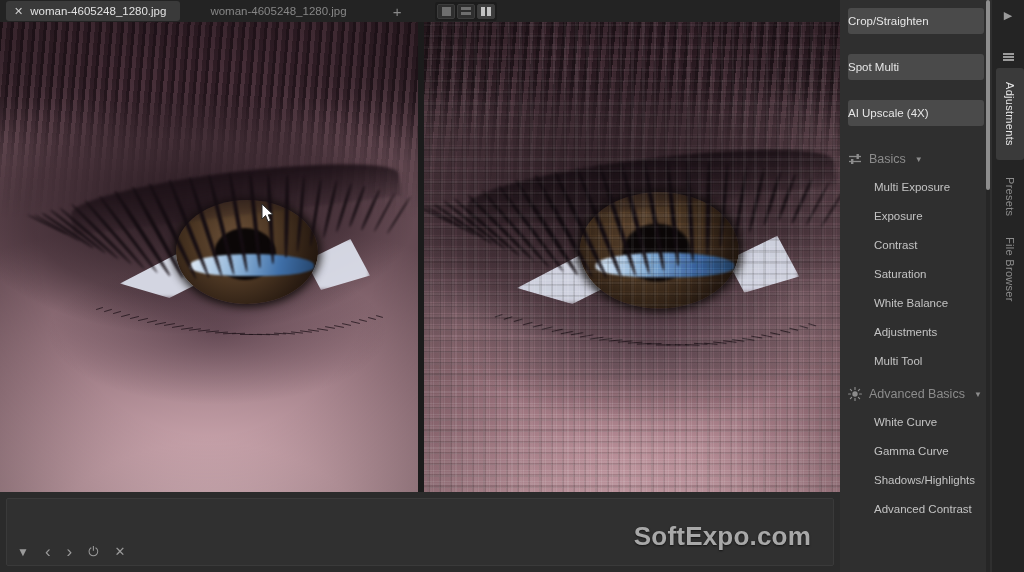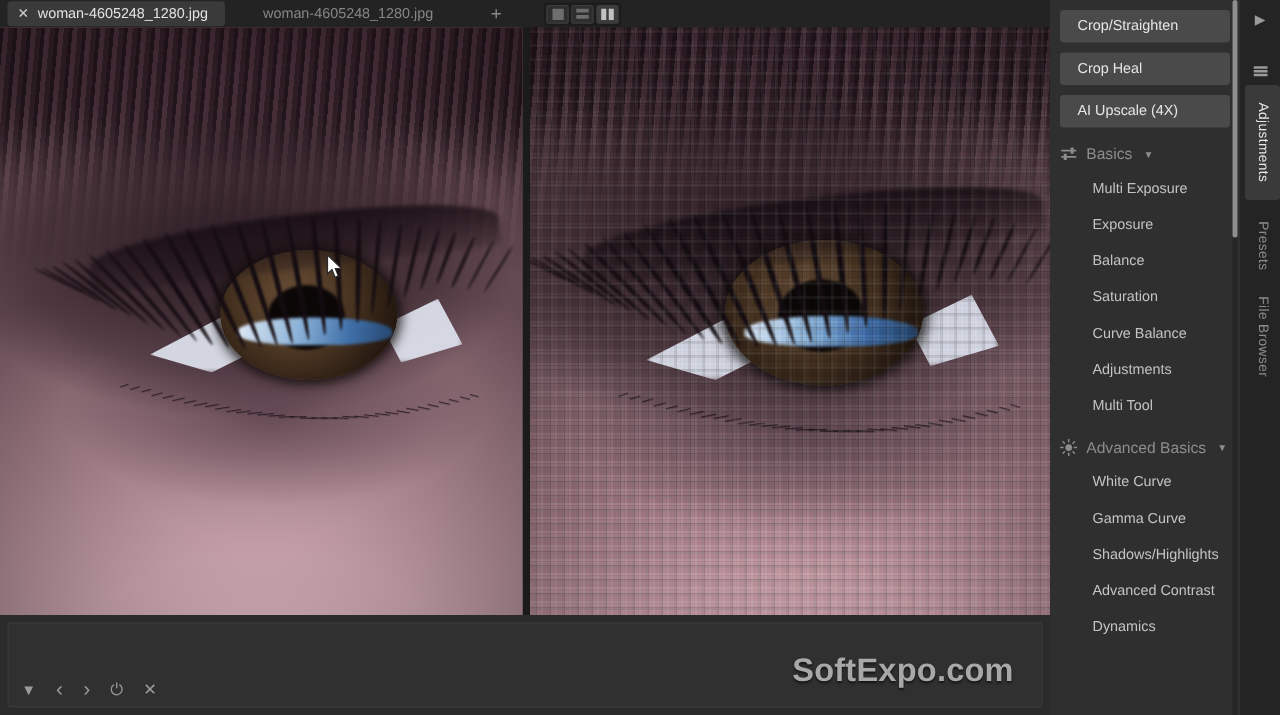--- a/index.html
+++ b/index.html
@@ -145,22 +145,22 @@
     color: #a8a8a8; font-size: 26px; font-weight: 700; letter-spacing: .2px;
     text-shadow: 0 1px 2px rgba(0,0,0,.6);
   }
 
   
   .rightpanel {
     position: absolute; left: 840px; top: 0; width: 152px; height: 572px;
     background: #2f2f2f; padding: 8px 8px 0 8px; overflow: hidden;
   }
   .tool-btn {
-    height: 26px; margin-bottom: 8px; background: #4a4a4a; border-radius: 3px;
-    display: flex; align-items: center; padding-left: 14px;
+    height: 26px; margin-bottom: 20px; background: #4a4a4a; border-radius: 3px;
+    display: flex; align-items: center; 
     color: #e6e6e6; font-size: 11.5px; cursor: pointer;
   }
   .group-head {
     display: flex; align-items: center; gap: 7px; height: 26px;
     color: #8c8c8c; font-size: 12.5px; margin-top: 6px; cursor: pointer;
   }
   .group-head .chev { font-size: 8px; color: #8c8c8c; margin-left: 2px; }
   .adj-item {
     height: 29px; display: flex; align-items: center; padding-left: 26px;
     color: #c3c3c3; font-size: 11.5px; cursor: pointer;
@@ -410,38 +410,38 @@
         <span class="ft" style="font-size:17px">›</span>
         <span class="ft" style="font-size:13px">⏻</span>
         <span class="ft" style="font-size:13px">✕</span>
       </div>
       <div class="watermark">SoftExpo.com</div>
     </div>
   </div>
 
   <div class="rightpanel">
     <div class="tool-btn">Crop/Straighten</div>
-    <div class="tool-btn">Crop Heal</div>
+    <div class="tool-btn">Spot Multi</div>
     <div class="tool-btn">AI Upscale (4X)</div>
 
     <div class="group-head">
       <svg width="14" height="12" viewBox="0 0 14 12">
         <line x1="1" y1="3.5" x2="13" y2="3.5" stroke="#8c8c8c" stroke-width="1.3"></line>
         <line x1="1" y1="8.5" x2="13" y2="8.5" stroke="#8c8c8c" stroke-width="1.3"></line>
         <rect x="8.5" y="1" width="2.4" height="5" fill="#8c8c8c"></rect>
         <rect x="3" y="6" width="2.4" height="5" fill="#8c8c8c"></rect>
       </svg>
       <span>Basics</span>
       <span class="chev">▼</span>
     </div>
     <div class="adj-item">Multi Exposure</div>
     <div class="adj-item">Exposure</div>
-    <div class="adj-item">Balance</div>
+    <div class="adj-item">Contrast</div>
     <div class="adj-item">Saturation</div>
-    <div class="adj-item">Curve Balance</div>
+    <div class="adj-item">White Balance</div>
     <div class="adj-item">Adjustments</div>
     <div class="adj-item">Multi Tool</div>
 
     <div class="group-head">
       <svg width="14" height="14" viewBox="0 0 14 14">
         <circle cx="7" cy="7" r="2.7" fill="#8c8c8c"></circle>
         <g stroke="#8c8c8c" stroke-width="1.2" stroke-linecap="round">
           <line x1="7" y1="0.6" x2="7" y2="2.4"></line>
             <line x1="7" y1="11.6" x2="7" y2="13.4"></line>
           <line x1="0.6" y1="7" x2="2.4" y2="7"></line>
@@ -452,21 +452,20 @@
             <line x1="3.6" y1="10.4" x2="2.4" y2="11.6"></line>
         </g>
       </svg>
       <span>Advanced Basics</span>
       <span class="chev">▼</span>
     </div>
     <div class="adj-item">White Curve</div>
     <div class="adj-item">Gamma Curve</div>
     <div class="adj-item">Shadows/Highlights</div>
     <div class="adj-item">Advanced Contrast</div>
-    <div class="adj-item">Dynamics</div>
 
     <div class="panel-track"></div>
     <div class="panel-scroll"></div>
   </div>
 
   <div class="rail">
     <div class="rail-play" style="color:#9b9b9b;font-size:11px;">▶</div>
     <div class="rail-menu">
       <div>
           <i></i>

